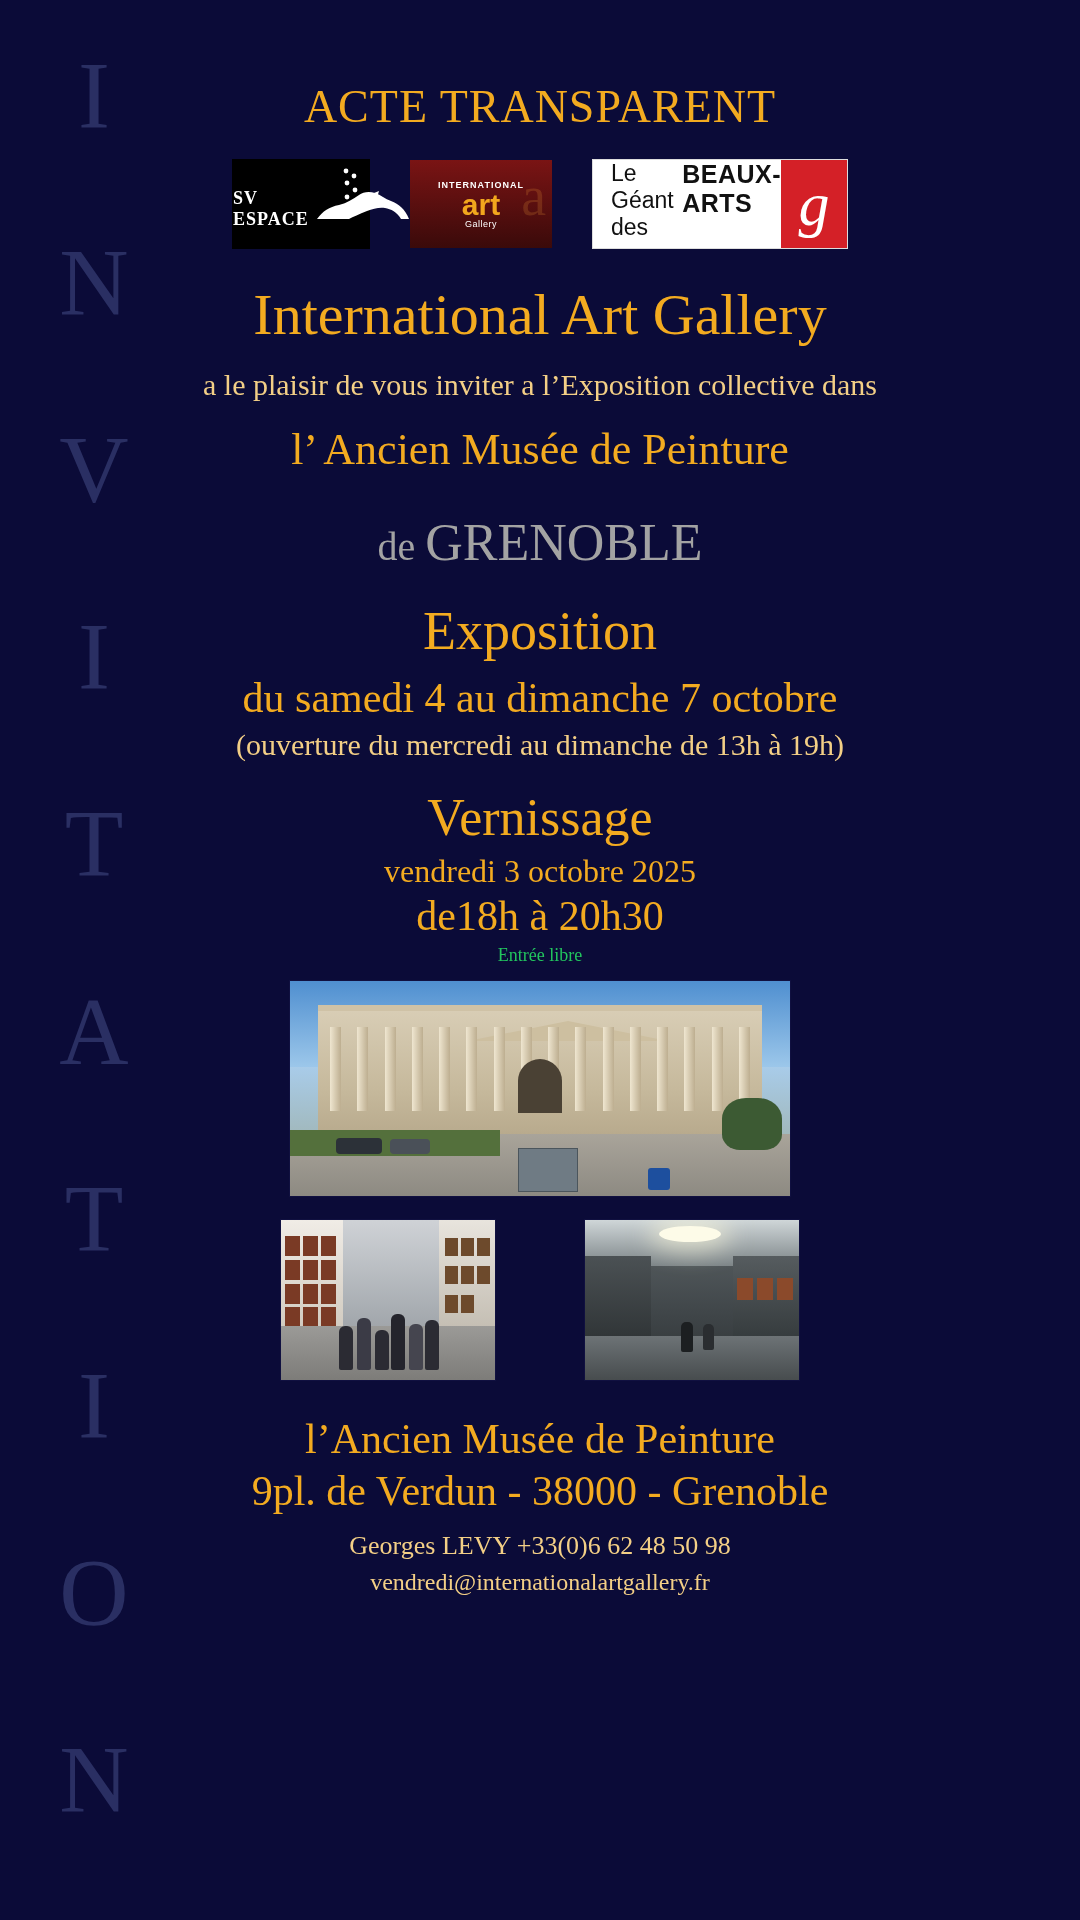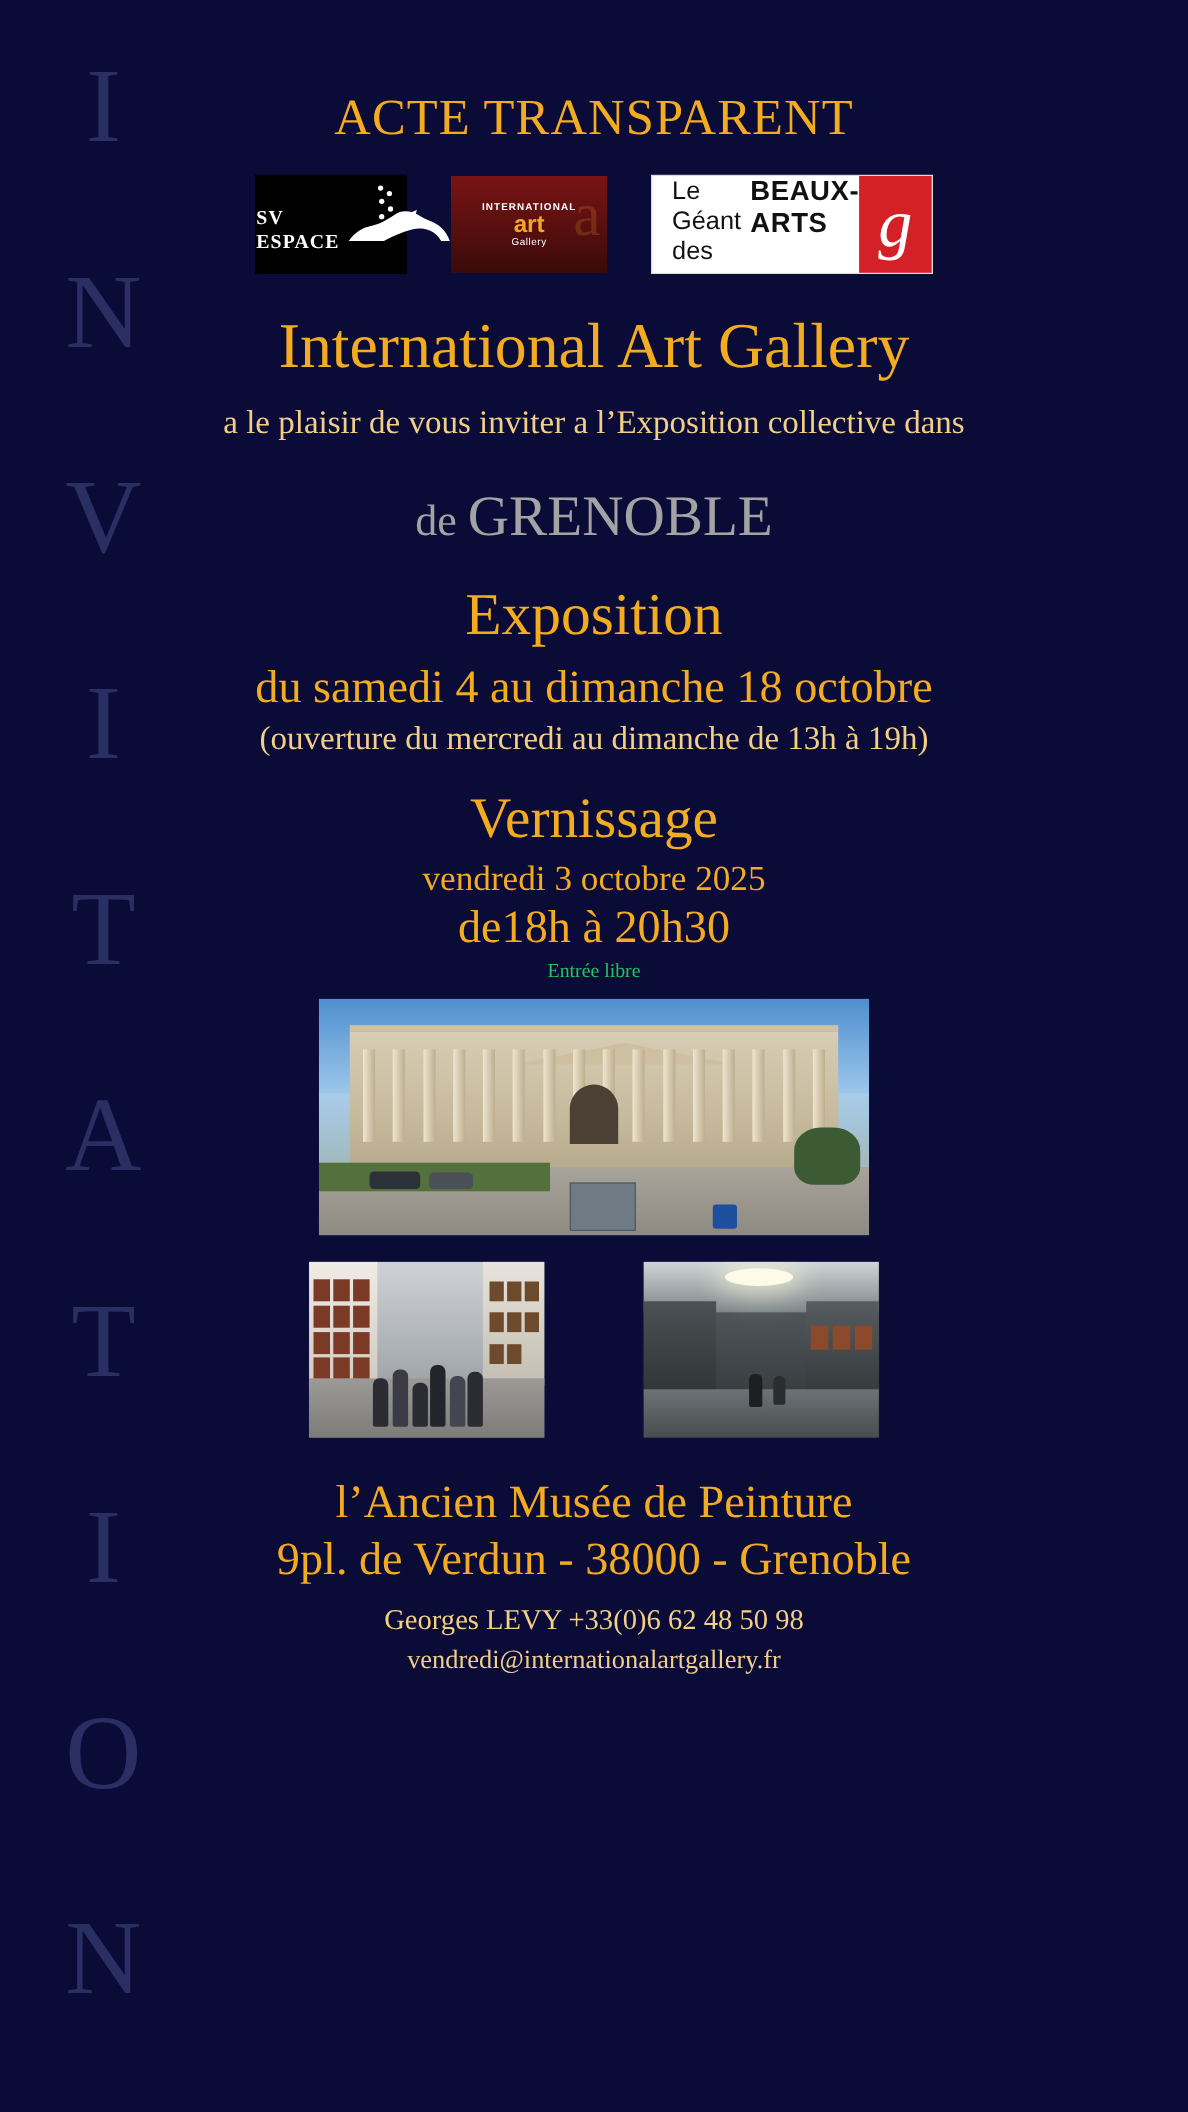--- a/index.html
+++ b/index.html
@@ -113,21 +113,21 @@
   .logo-iag .iag-top {
     color: #ffffff;
     font-family: "Liberation Sans", sans-serif;
     font-size: 9px;
     letter-spacing: 1px;
     font-weight: bold;
   }
   .logo-iag .iag-art {
     color: #f2a71d;
     font-family: "Liberation Sans", sans-serif;
-    font-size: 22px;
+    font-size: 30px;
     font-weight: bold;
     line-height: 0.9;
     margin-top: 1px;
   }
   .logo-iag .iag-sub {
     color: #ffffff;
     font-family: "Liberation Sans", sans-serif;
     font-size: 9px;
     letter-spacing: 0.5px;
     margin-top: 1px;
@@ -428,27 +428,28 @@
         <div class="geant-l1">Le Géant des</div>
         <div class="geant-l2">BEAUX-ARTS</div>
       </div>
       <div class="geant-mark">g</div>
     </div>
 
   </div>
 
   <div id="gallery-name" class="center">International Art Gallery</div>
   <div id="invite-line" class="center">a le plaisir de vous inviter a l’Exposition collective dans</div>
+  <div id="venue-line" class="center">l’ Ancien Musée de Peinture</div>
 
   <div id="city-line" class="center">
     <span>de </span><span class="big">GRENOBLE</span>
   </div>
 
   <div id="expo-word" class="center">Exposition</div>
-  <div id="expo-dates" class="center">du samedi 4 au dimanche 18 octobre</div>
+  <div id="expo-dates" class="center">du samedi 4 au dimanche 7 octobre</div>
   <div id="expo-hours" class="center">(ouverture du mercredi au dimanche de 13h à 19h)</div>
 
   <div id="vernissage-word" class="center">Vernissage</div>
   <div id="vernissage-date" class="center">vendredi 3 octobre 2025</div>
   <div id="vernissage-time" class="center">de18h à 20h30</div>
   <div id="entree" class="center">Entrée libre</div>
 
   <div id="photo-main">
     <div class="sky"></div>
     <div class="building">

